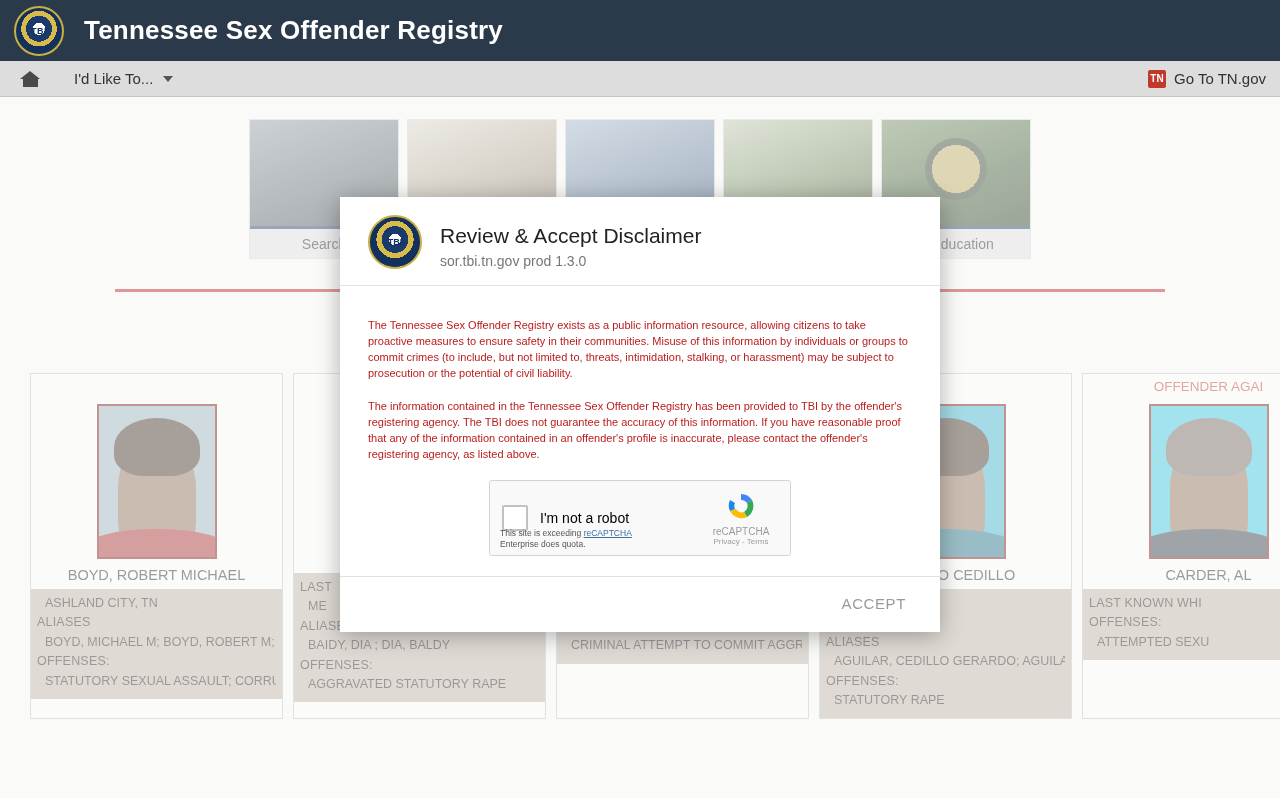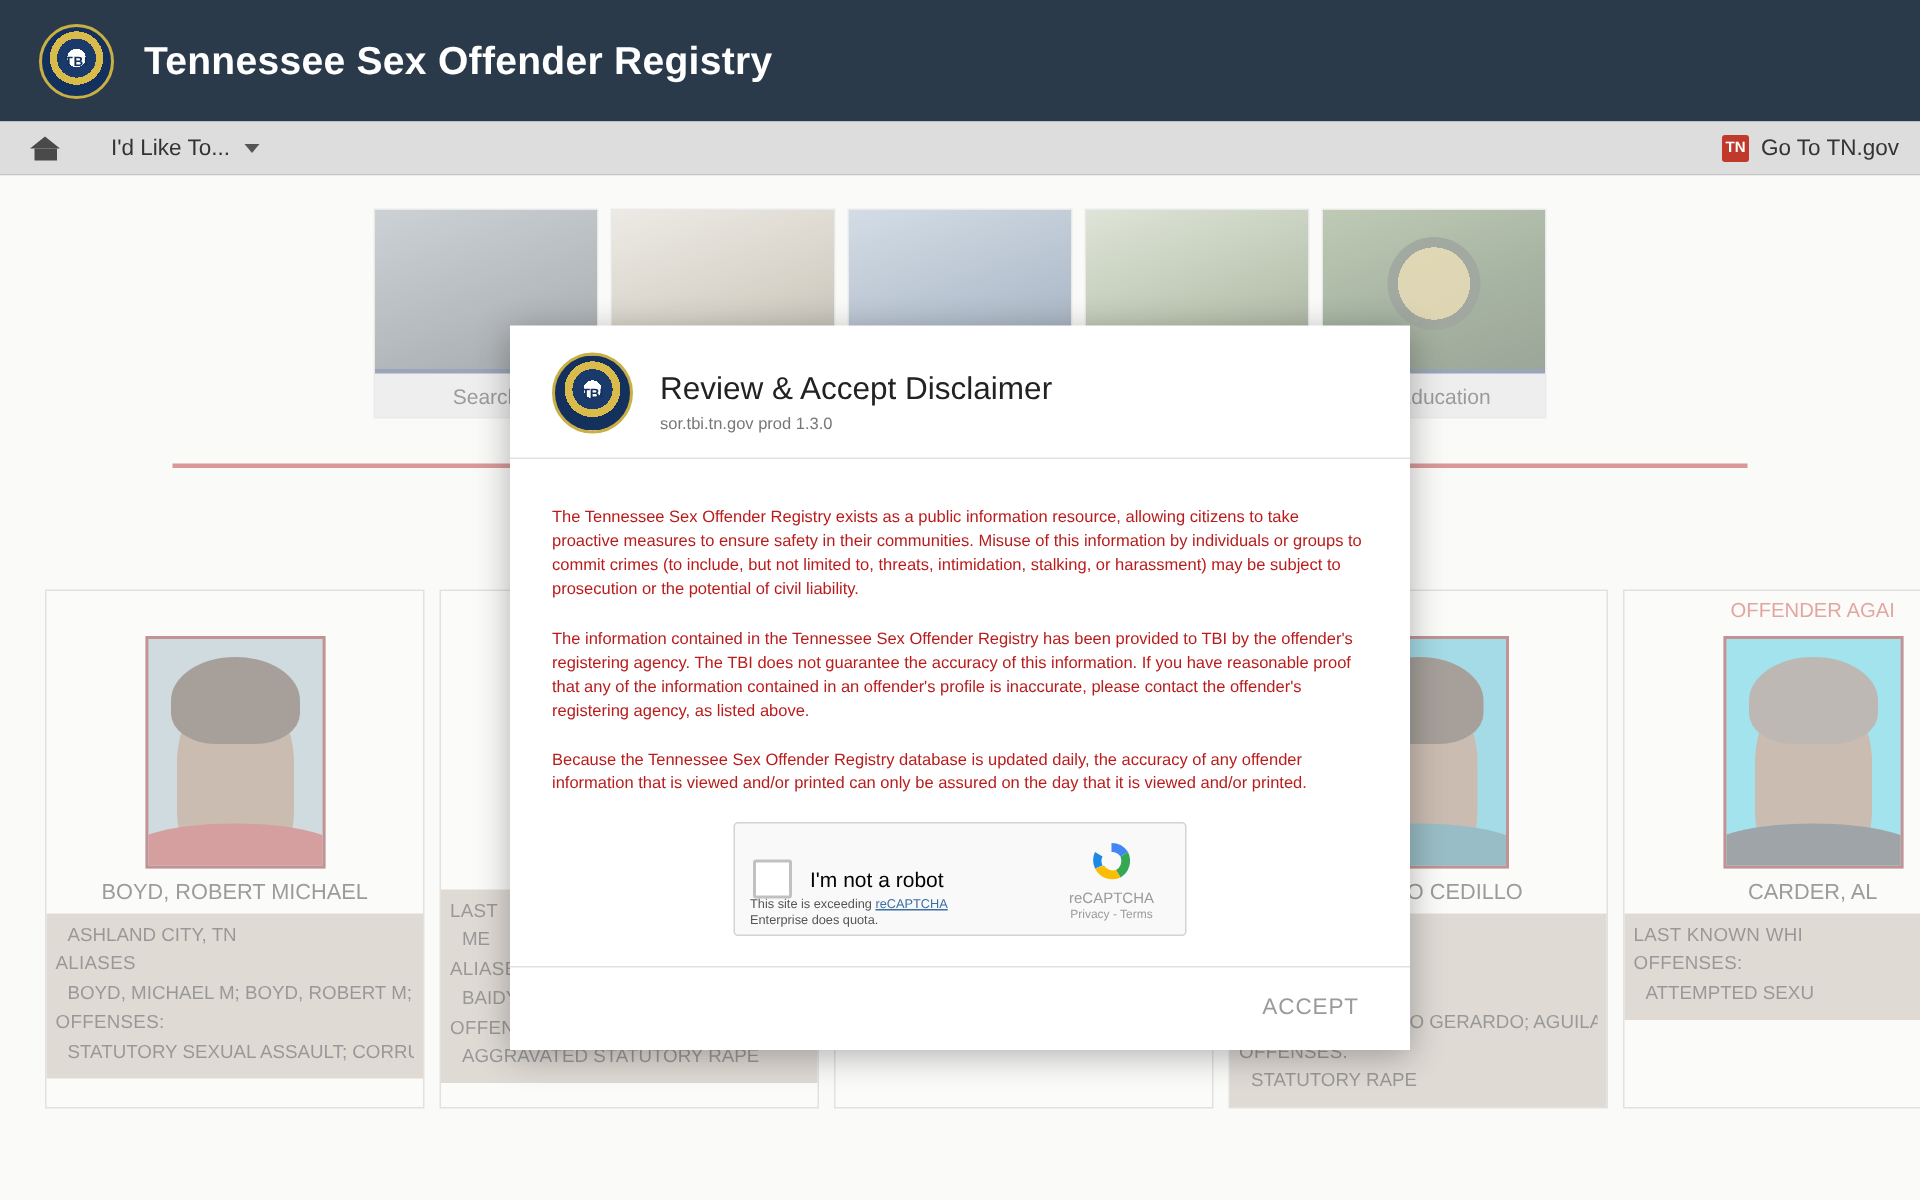--- a/index.html
+++ b/index.html
@@ -6,25 +6,25 @@
   html, body {
     margin: 0; padding: 0;
     width: 1280px; height: 800px;
     overflow: hidden;
     font-family: "Liberation Sans", sans-serif;
     background: #ffffff;
   }
 
   
   .topbar {
-    height: 81px;
+    height: 61px;
     background: #2b3a4a;
     display: flex;
     align-items: center;
-    padding-left: 26px;
+    padding-left: 14px;
     position: relative;
   }
   .seal {
     width: 50px; height: 50px;
     border-radius: 50%;
     background: radial-gradient(circle at 50% 45%, #ffffff 0 18%, #1a3a6b 18% 38%, #d8bb4a 38% 52%, #14305c 52% 76%, #e8d79a 76% 88%, #b59a3c 88% 100%);
     border: 2px solid #c9b045;
     position: relative;
     flex: 0 0 auto;
   }
@@ -314,21 +314,21 @@
     font-size: 9px;
     font-weight: bold;
     color: #14305c;
   }
   .modal-title {
     font-size: 21px;
     color: #222;
     margin-bottom: 5px;
   }
   .modal-sub {
-    font-size: 11px;
+    font-size: 14px;
     color: #777;
   }
   .modal-body {
     padding: 22px 28px 10px;
   }
   .disclaimer-heading {
     font-size: 15px;
     color: #222;
     margin: 0 0 14px;
     letter-spacing: .3px;
@@ -569,21 +569,20 @@
       <div>
         <div class="modal-title">Review &amp; Accept Disclaimer</div>
         <div class="modal-sub">sor.tbi.tn.gov prod 1.3.0</div>
       </div>
     </div>
 
     <div class="modal-body">
       <div class="disclaimer-body">
         <p>The Tennessee Sex Offender Registry exists as a public information resource, allowing citizens to take proactive measures to ensure safety in their communities. Misuse of this information by individuals or groups to commit crimes (to include, but not limited to, threats, intimidation, stalking, or harassment) may be subject to prosecution or the potential of civil liability.</p>
         <p>The information contained in the Tennessee Sex Offender Registry has been provided to TBI by the offender's registering agency. The TBI does not guarantee the accuracy of this information. If you have reasonable proof that any of the information contained in an offender's profile is inaccurate, please contact the offender's registering agency, as listed above.</p>
-        <p>Because the Tennessee Sex Offender Registry database is updated daily, the accuracy of any offender information that is viewed and/or printed can only be assured on the day that it is viewed and/or printed.</p>
       </div>
 
       <div class="captcha-wrap">
         <div class="captcha">
           <div class="captcha-check"></div>
           <div class="captcha-label">I'm not a robot</div>
           <div class="captcha-brand">
             <div class="recaptcha-logo">
               <svg width="34" height="34" viewBox="0 0 34 34">
                 <path d="M17 4 a13 13 0 0 1 11 6 l-5 3 a7 7 0 0 0 -6 -3 z" fill="#4285f4"></path>

